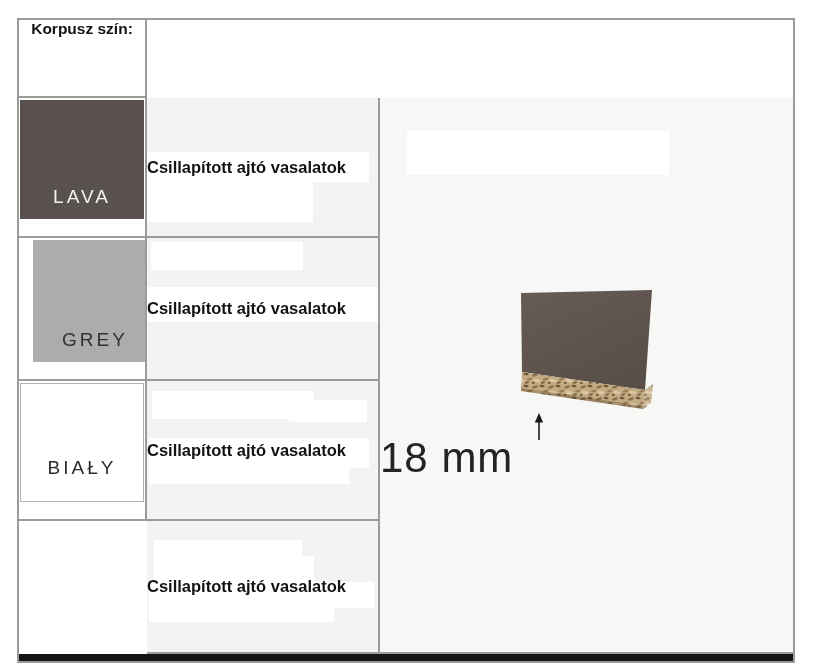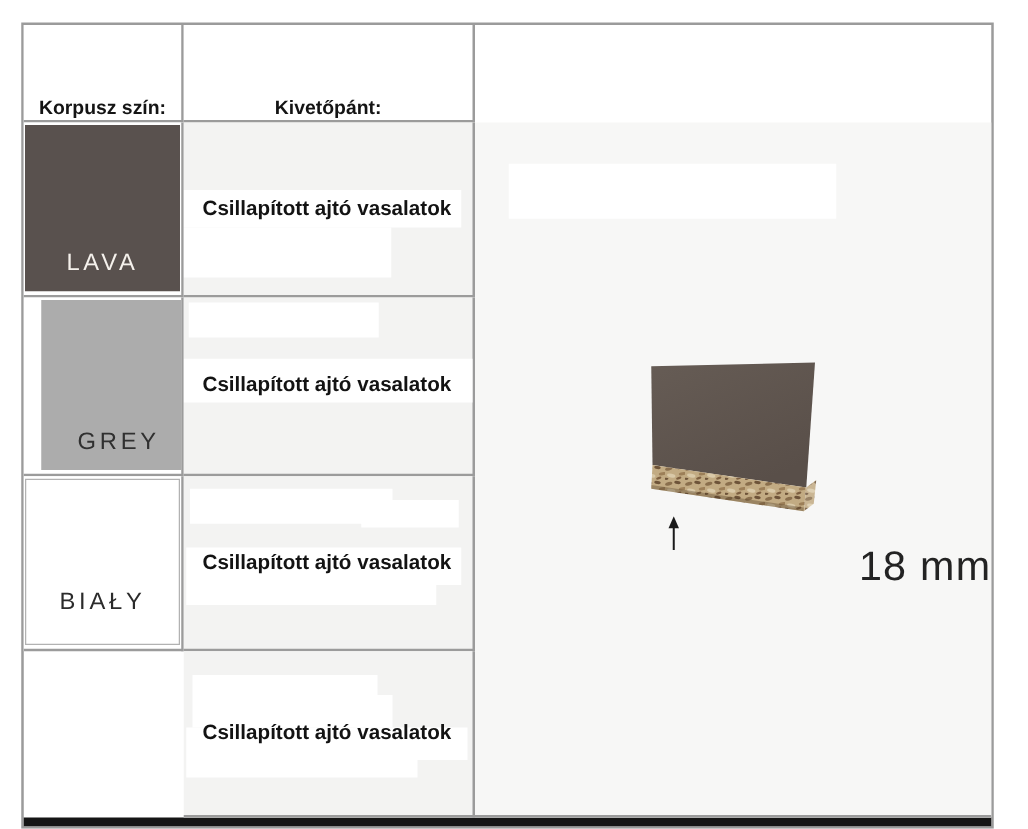--- a/index.html
+++ b/index.html
@@ -7,32 +7,32 @@
 
   .spec-table{
     position:absolute;left:17px;top:18px;width:778px;height:645px;
     display:grid;box-sizing:border-box;
     grid-template-columns:128px 233px auto;
     grid-template-rows:78px 140px 143px 140px auto 7px;
     border:2px solid #9b9b9b;background:#ffffff;
   }
   .cell{box-sizing:border-box;border-right:2px solid #9b9b9b;border-bottom:2px solid #9b9b9b;position:relative;overflow:hidden;}
   .c3,.thick{border-right:none;}
-  .head{background:#ffffff;display:flex;align-items:flex-end;justify-content:center;}
+  .head{background:#ffffff;display:flex;align-items:flex-start;justify-content:center;}
   .head span{font-size:15.5px;font-weight:bold;color:#141414;text-align:center;}
 
   
   .h1{grid-column:1;grid-row:1;} .h2{grid-column:2;grid-row:1;} .h3{grid-column:3;grid-row:1;}
   .sw1{grid-column:1;grid-row:2;} .sw2{grid-column:1;grid-row:3;} .sw3{grid-column:1;grid-row:4;} .sw4{grid-column:1;grid-row:5;}
   .hg1{grid-column:2;grid-row:2;} .hg2{grid-column:2;grid-row:3;} .hg3{grid-column:2;grid-row:4;} .hg4{grid-column:2;grid-row:5;}
   .thick{grid-column:3;grid-row:2/6;border-bottom:2px solid #9b9b9b;background:#f7f7f6;}
   .bottombar{grid-column:1/4;grid-row:6;background:#151515;}
 
   
-  .swcell{background:#ffffff;padding:2px 1px 3px 1px;}
+  .swcell{background:#ffffff;padding:2px 1px 17px 1px;}
   .swatch{position:relative;width:100%;height:100%;box-sizing:border-box;}
   .sw-lava{background:#59514e;}
   .sw-grey{background:#acacac;margin-left:13px;}
   .sw-bialy{background:#ffffff;border:1px solid #b2b2b2;}
   .sw-dab{
     background-color:#cda96e;
     background-image:
       radial-gradient(ellipse 5px 9px at 32px 38px, #6f4f2c 0%, rgba(138,100,53,.8) 40%, rgba(0,0,0,0) 70%),
       radial-gradient(ellipse 4px 7px at 96px 88px, #75552f 0%, rgba(0,0,0,0) 70%),
       radial-gradient(ellipse 4px 6px at 62px 16px, #7a5a33 0%, rgba(0,0,0,0) 70%),
@@ -42,39 +42,36 @@
       repeating-linear-gradient(88deg, rgba(214,176,112,.45) 0 5px, rgba(184,140,79,.45) 5px 11px);
   }
   .swlabel{
     position:absolute;left:0;right:0;bottom:9px;text-align:center;
     font-size:19px;font-weight:400;letter-spacing:3px;line-height:1.35;
   }
   .lbl-lava{color:#f5f1ec;} .lbl-grey{color:#303030;} .lbl-bialy{color:#2b2b2b;bottom:20px;} .lbl-dab{color:#f6ecd6;bottom:6px;padding:0 6px;}
 
   
   .hinge{background:#f3f3f2;display:flex;align-items:center;}
-  .hinge-text{position:relative;z-index:2;font-size:16.5px;font-weight:bold;color:#131313;padding-left:15px;white-space:nowrap;}
+  .hinge-text{position:relative;z-index:2;font-size:16.5px;font-weight:bold;color:#131313;white-space:nowrap;}
   .wp{position:absolute;background:#ffffff;z-index:1;display:block;}
 
   
   .wp-top{left:27px;top:33px;width:262px;height:44px;}
   .board{position:absolute;left:136px;top:190px;}
   .up-arrow{position:absolute;left:152px;top:315px;}
-  .dim{position:absolute;left:0;width:100%;top:336px;text-align:right;font-size:33px;font-weight:400;color:#232323;letter-spacing:1px;}
+  .dim{position:absolute;left:0;width:100%;top:336px;text-align:left;font-size:42px;font-weight:400;color:#232323;letter-spacing:1px;}
 </style>
 </head>
 <body>
 
 <div class="spec-table">
 
   <div class="cell head h1">
     <span>Korpusz szín:</span>
-  </div>
-  <div class="cell head h2">
-    <span>Kivetőpánt:</span>
   </div>
 
   <div class="cell swcell sw1">
     <div class="swatch sw-lava">
       <span class="swlabel lbl-lava">LAVA</span>
     </div>
   </div>
   <div class="cell swcell sw2">
     <div class="swatch sw-grey">
       <span class="swlabel lbl-grey">GREY</span>

